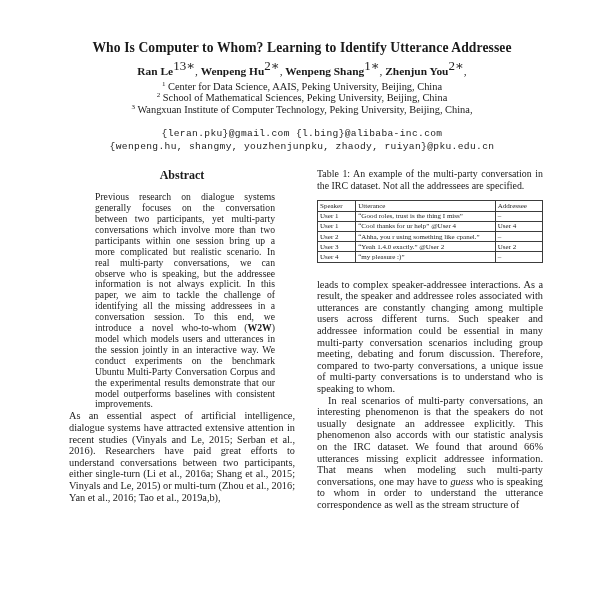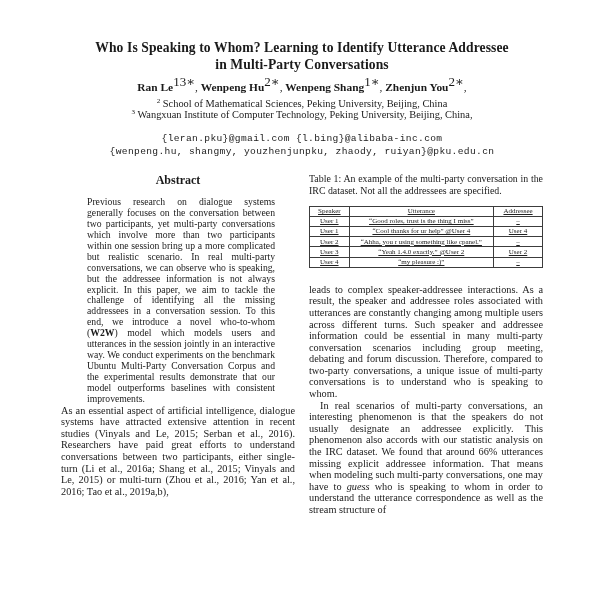--- a/index.html
+++ b/index.html
@@ -32,21 +32,21 @@
   .affils sup { font-size: 7px; line-height: 0; }
   .emails {
     margin-top: 13px;
     font-family: "Liberation Mono", "DejaVu Sans Mono", monospace;
     font-size: 9.6px; line-height: 12.5px; letter-spacing: 0.35px;
     white-space: nowrap;
   }
 
   
   .cols { display: flex; gap: 14px; margin-top: 13px; }
-  .col { flex: 1; min-width: 0; }
+  .col { flex: 1; min-width: 0; margin-left: 8px; }
 
   .abstract-head {
     text-align: center; font-weight: bold; font-size: 12px;
     margin: 2px 0 9px 0;
   }
   .abstract-text {
     margin: 0 20px 0 26px;
     font-size: 9.7px; line-height: 10.9px;
     text-align: justify;
   }
@@ -68,47 +68,46 @@
   }
   table.datatable {
     width: 100%; border-collapse: collapse;
     font-size: 7px; line-height: 8.2px;
     margin: 0 0 16px 0;
     color: #222;
   }
   .datatable th, .datatable td {
     border: 0.8px solid #3c3c3c;
     padding: 0.5px 2px;
-    text-align: center;
+    text-align: left;
     font-weight: normal;
     white-space: nowrap;
     overflow: hidden;
-    text-decoration: underline;
   }
   .datatable col.c-speaker { width: 17%; }
   .datatable col.c-utterance { width: 62%; }
   .datatable col.c-addressee { width: 21%; }
 </style>
 </head>
 <body>
 
 <div class="page">
 
   <div class="hdr">
     <div class="title">
-      <div>Who Is Speaking to Whom? Learning to Identify Utterance Addressee</div>
-      <div>in Multi-Party Conversations</div>
+      <div>Who Is Computer to Whom? Learning to Identify Utterance Addressee</div>
     </div>
 
     <div class="authors">
       <div><span><span>Ran Le</span><sup>13∗</sup><span class="sep">, </span></span><span><span>Wenpeng Hu</span><sup>2∗</sup><span class="sep">, </span></span><span><span>Wenpeng Shang</span><sup>1∗</sup><span class="sep">, </span></span><span><span>Zhenjun You</span><sup>2∗</sup><span class="sep">,</span></span>
       </div>
     </div>
 
     <div class="affils">
+      <div><sup>1</sup><span> Center for Data Science, AAIS, Peking University, Beijing, China</span></div>
       <div><sup>2</sup><span> School of Mathematical Sciences, Peking University, Beijing, China</span></div>
       <div><sup>3</sup><span> Wangxuan Institute of Computer Technology, Peking University, Beijing, China,</span></div>
     </div>
 
     <div class="emails">
       <div>{leran.pku}@gmail.com {l.bing}@alibaba-inc.com</div>
       <div>{wenpeng.hu, shangmy, youzhenjunpku, zhaody, ruiyan}@pku.edu.cn</div>
     </div>
   </div>
 

